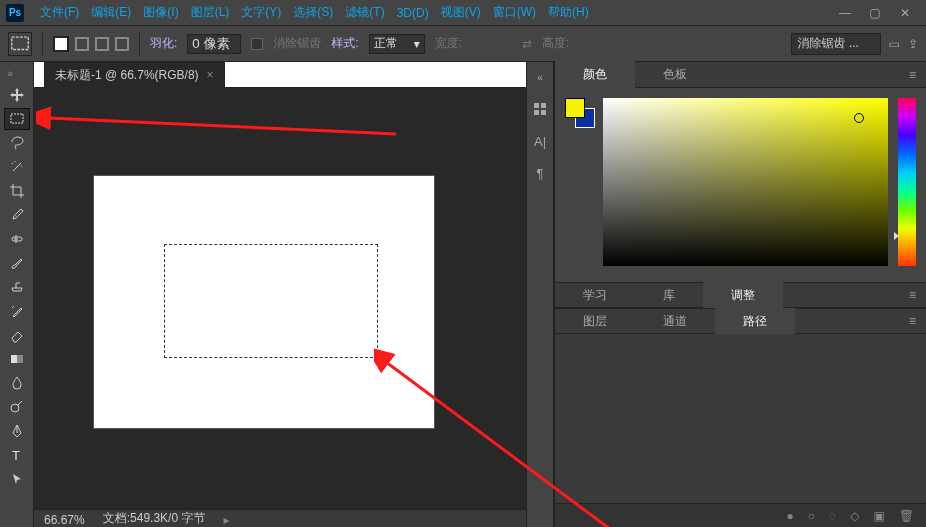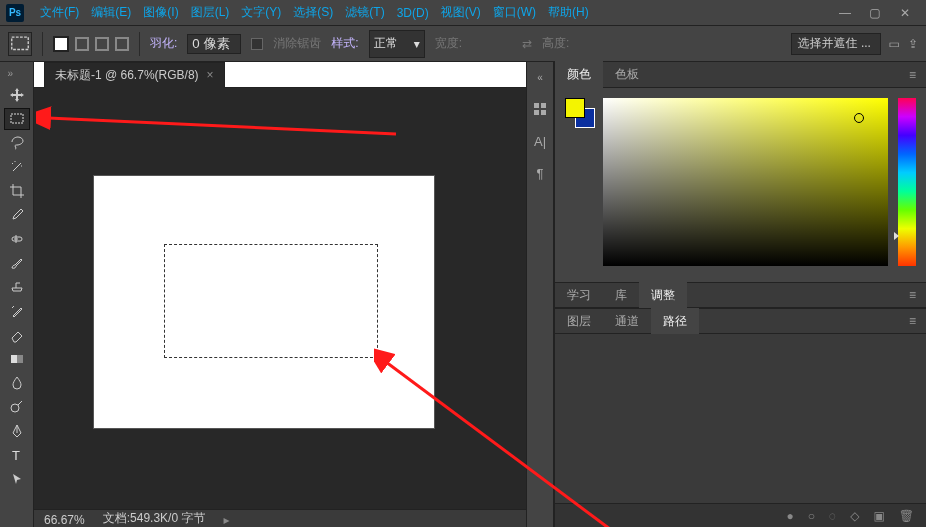--- a/index.html
+++ b/index.html
@@ -11,21 +11,21 @@
   .winbtn { width: 30px; height: 20px; display: flex; align-items: center; justify-content: center; color: #aaa; }
   .optbar { height: 36px; background: #444; display: flex; align-items: center; padding: 0 8px; border-bottom: 1px solid #222; gap: 10px; }
   .opt-tool { width: 24px; height: 24px; border: 1px solid #222; background: #444; display:flex; align-items:center; justify-content:center; }
   .opt-sep { width: 1px; height: 24px; background: #2a2a2a; }
   .opt-shapes { display:flex; gap:6px; align-items:center; }
   .sq { width:16px; height:16px; background:#fff; border:2px solid #222; }
   .sq2 { width:14px; height:14px; border:2px solid #888; }
   .opt-label { color:#c4b5fd; }
   .opt-input { width:54px; height:20px; background:#333; border:1px solid #222; color:#ddd; padding:8px 4px; }
   .opt-check { width:12px; height:12px; border:1px solid #666; background:#333; }
-  .opt-select { width:56px; height:28px; background:#333; border:1px solid #222; display:flex; align-items:center; justify-content:space-between; padding:0 4px; color:#ddd; }
+  .opt-select { width:56px; height:20px; background:#333; border:1px solid #222; display:flex; align-items:center; justify-content:space-between; padding:0 4px; color:#ddd; }
   .opt-disabled { color:#777; }
   .opt-mask { width:90px; height:22px; background:#333; border:1px solid #222; display:flex; align-items:center; justify-content:space-between; padding:0 6px; }
   .opt-end { display:flex; gap:8px; align-items:center; margin-left:auto; }
   .main { position: absolute; top: 62px; left: 0; right: 0; bottom: 0; display:flex; }
   .toolbar { width: 34px; background: #444; border-right: 1px solid #222; display:flex; flex-direction:column; align-items:center; padding-top:6px; gap:2px; }
   .toolbar .collapse { width:18px; font-size:10px; color:#999; margin-bottom:3px; }
   .tbtn { width:26px; height:22px; display:flex; align-items:center; justify-content:center; color:#ccc; position:relative; }
   .tbtn.sel { background:#2d2d2d; border:1px solid #111; }
   .tbtn svg { width:16px; height:16px; }
   .doc-area { flex:1; background:#282828; position:relative; }
@@ -33,21 +33,21 @@
   .doctab { background:#282828; padding:4px 10px; display:flex; align-items:center; gap:8px; border-top:1px solid #222; border-left:1px solid #222; border-right:1px solid #222; }
   .doctab .x { color:#888; }
   .canvas-wrap { position:absolute; top:26px; left:0; right:0; bottom:18px; }
   .canvas { position:absolute; left:60px; top:88px; width:340px; height:252px; background:#fff; box-shadow:0 0 0 1px #555; }
   .marquee { position:absolute; left:130px; top:156px; width:214px; height:114px; border:1px dashed #333; }
   .statusbar { position:absolute; bottom:0; left:0; right:0; height:18px; background:#3a3a3a; display:flex; align-items:flex-end; padding:0 10px; color:#ccc; gap:18px; border-top:1px solid #222; }
   .midstrip { width:28px; background:#444; border-left:1px solid #222; border-right:1px solid #222; display:flex; flex-direction:column; align-items:center; padding-top:6px; gap:14px; color:#aaa; }
   .midstrip .ic { width:18px; height:18px; display:flex; align-items:center; justify-content:center; font-size:13px; }
   .panels { width:372px; background:#3a3a3a; display:flex; flex-direction:column; border-left:1px solid #222; }
   .ptabs { height:26px; display:flex; align-items:center; background:#3a3a3a; border-bottom:1px solid #222; }
-  .ptab { padding:5px 12px; color:#aaa;font-family:Liberation Mono, monospace; }
+  .ptab { padding:5px 28px; color:#aaa;font-family:Liberation Mono, monospace; }
   .ptab.active { background:#444; color:#eee; }
   .ptabs .burger { margin-left:auto; padding:0 10px; color:#999; }
   .colorpanel { height:194px; background:#444; display:flex; padding:10px 10px 10px 10px; gap:10px; }
   .swatches { width:28px; position:relative; }
   .sw-fg { position:absolute; top:0; left:0; width:20px; height:20px; background:#f4f400; border:1px solid #000; z-index:2; }
   .sw-bg { position:absolute; top:10px; left:10px; width:20px; height:20px; background:#0a2f9f; border:1px solid #fff; }
   .picker-field { flex:1; height:168px; position:relative; background:
       linear-gradient(to top, #000, rgba(0,0,0,0)),
       linear-gradient(to right, #fff, #ffff00); }
   .picker-cursor { position:absolute; top:15px; right:24px; width:10px; height:10px; border:1px solid #000; border-radius:50%; }
@@ -104,21 +104,21 @@
   <div class="opt-select">
     <span>正常</span>
       <span>▾</span>
   </div>
   <div class="opt-label opt-disabled">宽度:</div>
   <div style="width:40px"></div>
   <div class="opt-disabled">⇄</div>
   <div class="opt-label opt-disabled">高度:</div>
   <div class="opt-end">
     <div class="opt-mask">
-      <span>选择并遮住 ...</span>
+      <span>消除锯齿 ...</span>
     </div>
     <div style="color:#aaa;">▭</div>
     <div style="color:#aaa;">⇪</div>
   </div>
 </div>
 
 <div class="main">
 
   <div class="toolbar">
     <div class="collapse">»</div>

